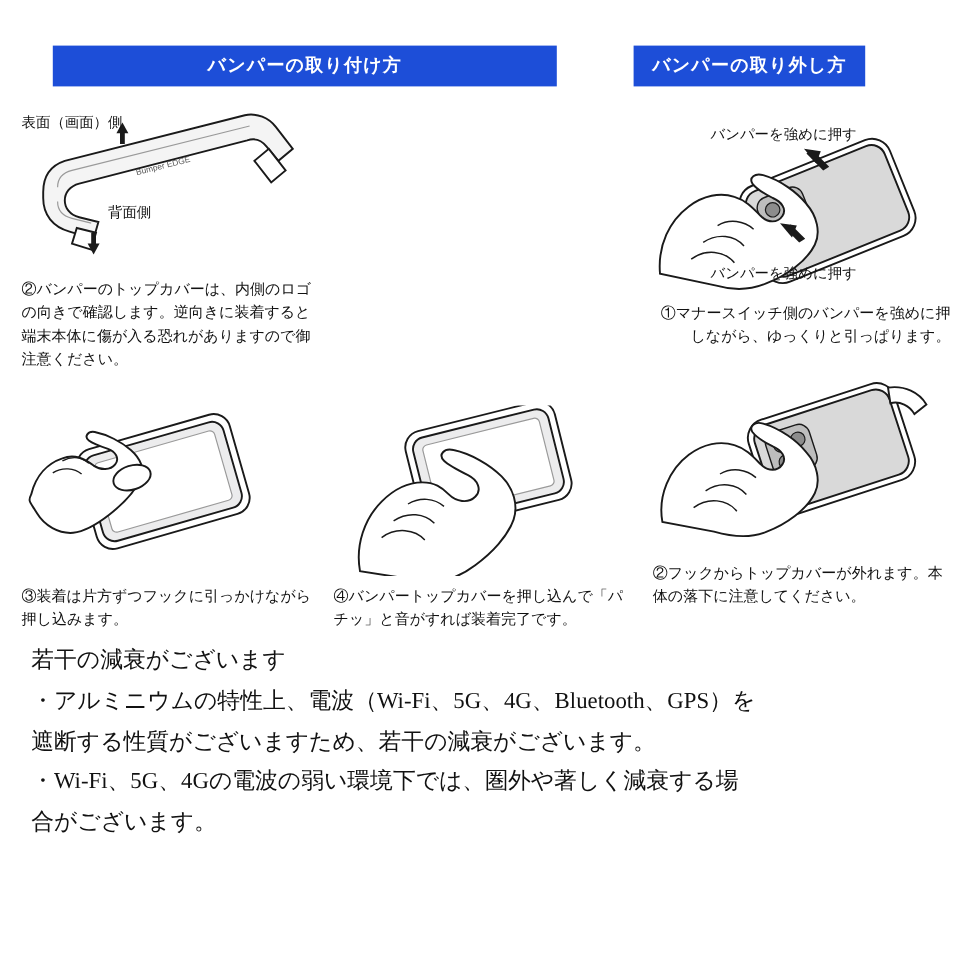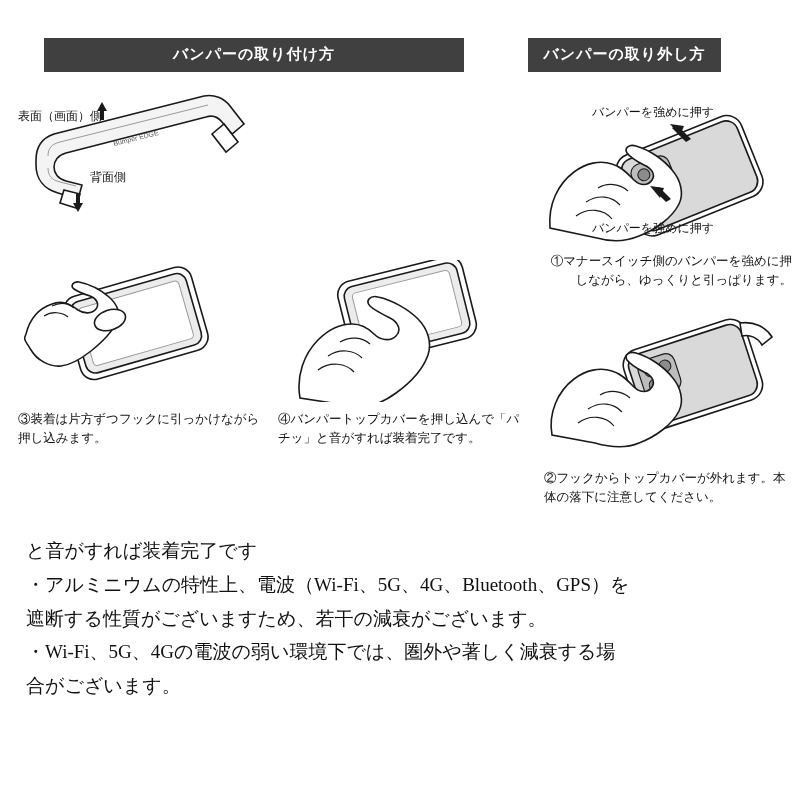--- a/index.html
+++ b/index.html
@@ -23,21 +23,21 @@
   }
 
   
   .headers {
     display: flex;
     padding: 38px 22px 0 22px;
     box-sizing: border-box;
     gap: 0;
   }
   .hdr {
-    background: #404040;
+    background: #1d4ed8;
     color: #ffffff;
     text-align: center;
     font-size: 15px;
     letter-spacing: 1px;
     padding: 7px 0 8px 0;
     font-family: "Liberation Sans", sans-serif;
     font-weight: bold;
   }
   .hdr-left { width: 420px; margin-left: 22px; }
   .hdr-right { width: 193px; margin-left: 64px; }
@@ -146,23 +146,24 @@
               <path d="M46 108 l16 4 l-4 14 l-16 -5z" fill="#ffffff" stroke="#1a1a1a" stroke-width="1.6"></path>
 
               <text x="96" y="64" font-family="Liberation Sans, sans-serif" font-size="7" fill="#555" stroke="none" transform="rotate(-14 96 64)">Bumper EDGE</text>
 
               <path d="M84 20 l5 9 h-10z" fill="#1a1a1a" stroke="none"></path>
               <rect x="82" y="28" width="4" height="10" fill="#1a1a1a" stroke="none"></rect>
 
               <path d="M60 112 l5 -9 h-10z" fill="#1a1a1a" stroke="none" transform="translate(0,18)"></path>
               <rect x="58" y="112" width="4" height="10" fill="#1a1a1a" stroke="none"></rect>
             </svg>
-            <div class="figlabel" style="left:0px; top:26px;">表面（画面）側</div>
+            <div class="figlabel" style="left:0px; top:12px;">表面（画面）側</div>
             <div class="figlabel" style="left:72px; top:87px;">背面側</div>
           </div>
+          <div class="caption">②バンパーのトップカバーは、内側のロゴの向きで確認します。逆向きに装着すると端末本体に傷が入る恐れがありますので御注意ください。</div>
         </div>
       </div>
 
       <div class="grid2 row2" style="margin-top:28px;">
 
         <div class="cell">
           <div class="fig">
             <svg width="246" height="142" viewBox="0 0 246 142" fill="none" stroke="#1a1a1a" stroke-width="1.5">
               <g transform="rotate(-16 120 70)">
                 <rect x="60" y="26" width="120" height="74" rx="10" fill="#ececed" stroke="#1a1a1a" stroke-width="1.6"></rect>
@@ -252,20 +253,20 @@
             <path d="M44 92 c12 -8 26 -6 34 3" stroke="#1a1a1a" stroke-width="1.2" fill="none"></path>
             <path d="M34 106 c12 -9 28 -7 36 3" stroke="#1a1a1a" stroke-width="1.2" fill="none"></path>
           </svg>
         </div>
         <div class="caption">②フックからトップカバーが外れます。本体の落下に注意してください。</div>
       </div>
     </div>
   </div>
 
   <div class="notes">
-    <p>と音がすれば装着完了です</p>
+    <p>若干の減衰がございます</p>
     <p>・アルミニウムの特性上、電波（Wi-Fi、5G、4G、Bluetooth、GPS）を</p>
     <p>遮断する性質がございますため、若干の減衰がございます。</p>
     <p>・Wi-Fi、5G、4Gの電波の弱い環境下では、圏外や著しく減衰する場</p>
     <p>合がございます。</p>
   </div>
 
 </div>
 
 </body></html>

